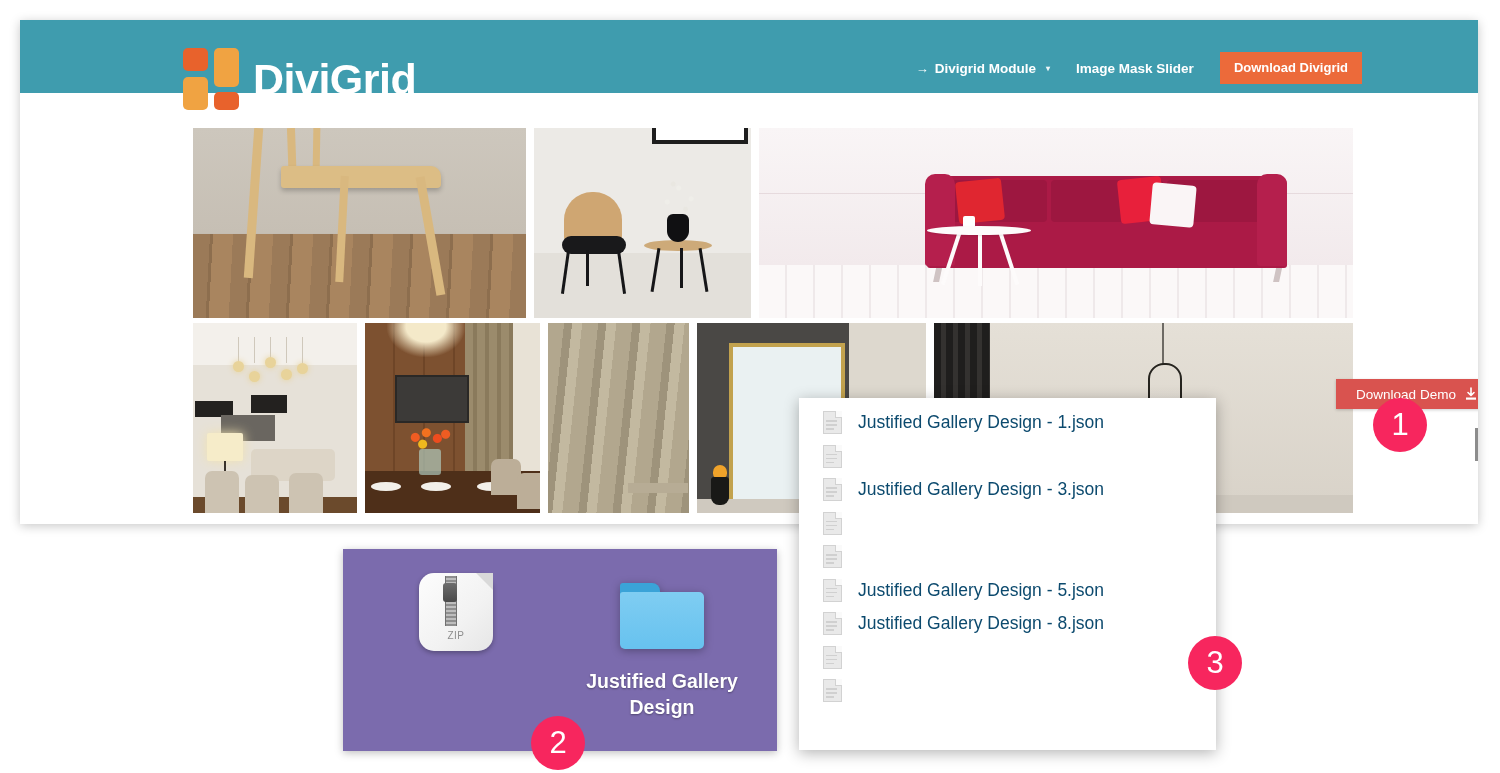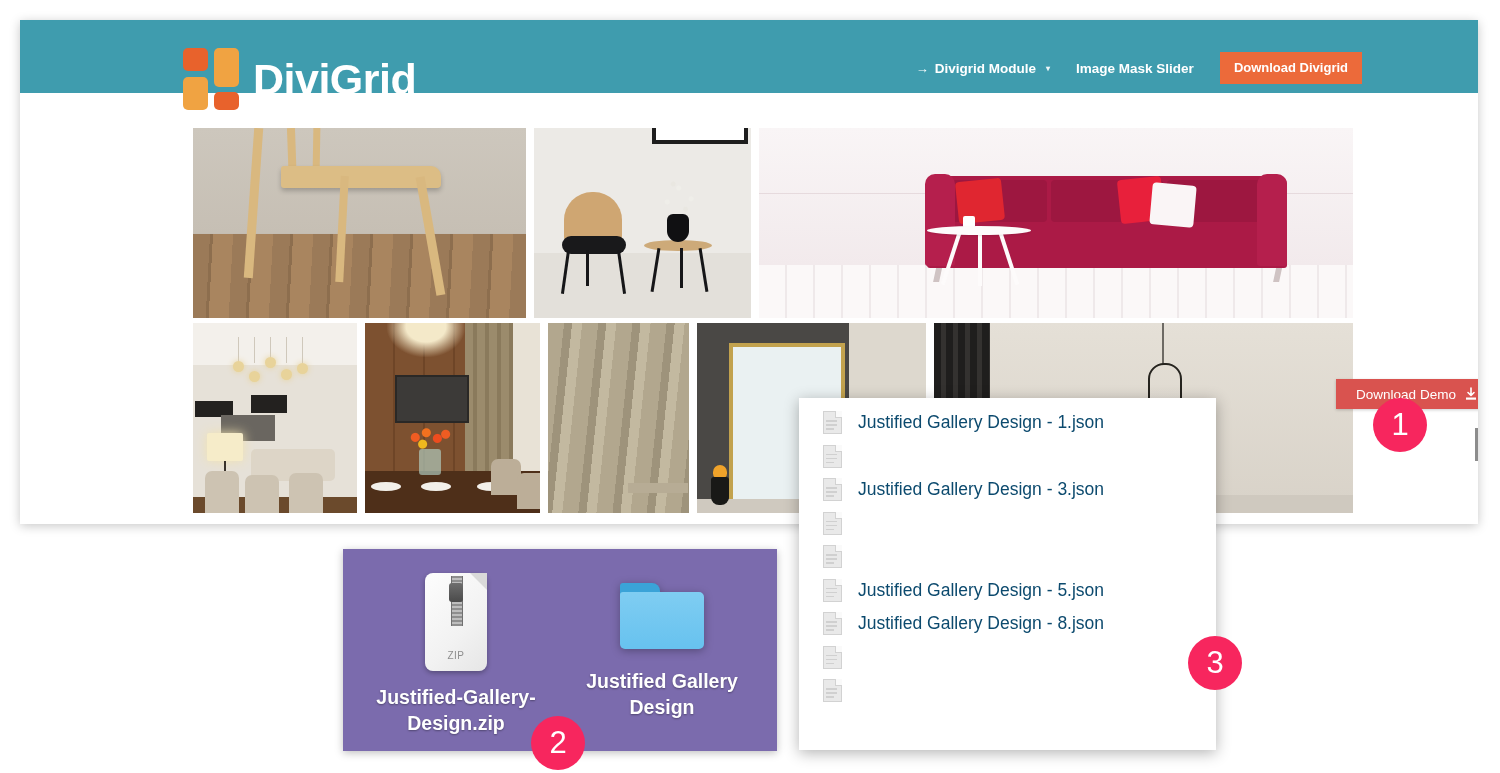--- a/index.html
+++ b/index.html
@@ -351,26 +351,27 @@
     font-size: 19.5px;
     font-weight: bold;
     line-height: 1.32;
     text-shadow: 0 1px 2px rgba(0,0,0,.35);
   }
   #finder-zip  { left: 18px; }
   #finder-folder { left: 224px; }
 
   
   .zip-icon {
-    width: 62px; height: 98px;
+    width: 62px; height: 78px;
     margin: 0 auto 14px auto;
     position: relative;
     background: linear-gradient(135deg,#fdfdfd 0%,#f2f2f2 60%,#e6e6e6 100%);
-    border-radius: 8px;
+    border-radius: 15px;
     box-shadow: 0 2px 5px rgba(0,0,0,.3);
+    padding-left: 12px;
   }
   .zip-icon .corner {
     position: absolute; right: 0; top: 0;
     width: 17px; height: 17px;
     background: #d9d9d9;
     clip-path: polygon(0 0, 100% 100%, 100% 0);
   }
   .zip-icon .zipper {
     position: absolute; left: 26px; top: 3px;
     width: 10px; height: 50px;
@@ -681,21 +682,20 @@
 
 <div id="finder-panel">
 
   <div class="finder-item" id="finder-zip">
     <div class="zip-icon">
       <span class="corner"></span>
       <span class="zipper"></span>
       <span class="pull"></span>
       <span class="ziptext">ZIP</span>
     </div>
-    <div>Justified-Gallery-Design.zip</div>
   </div>
 
   <div class="finder-item" id="finder-folder">
     <div class="folder-icon">
       <span class="tab"></span>
       <span class="body"></span>
     </div>
     <div>Justified Gallery Design</div>
   </div>
 </div>

